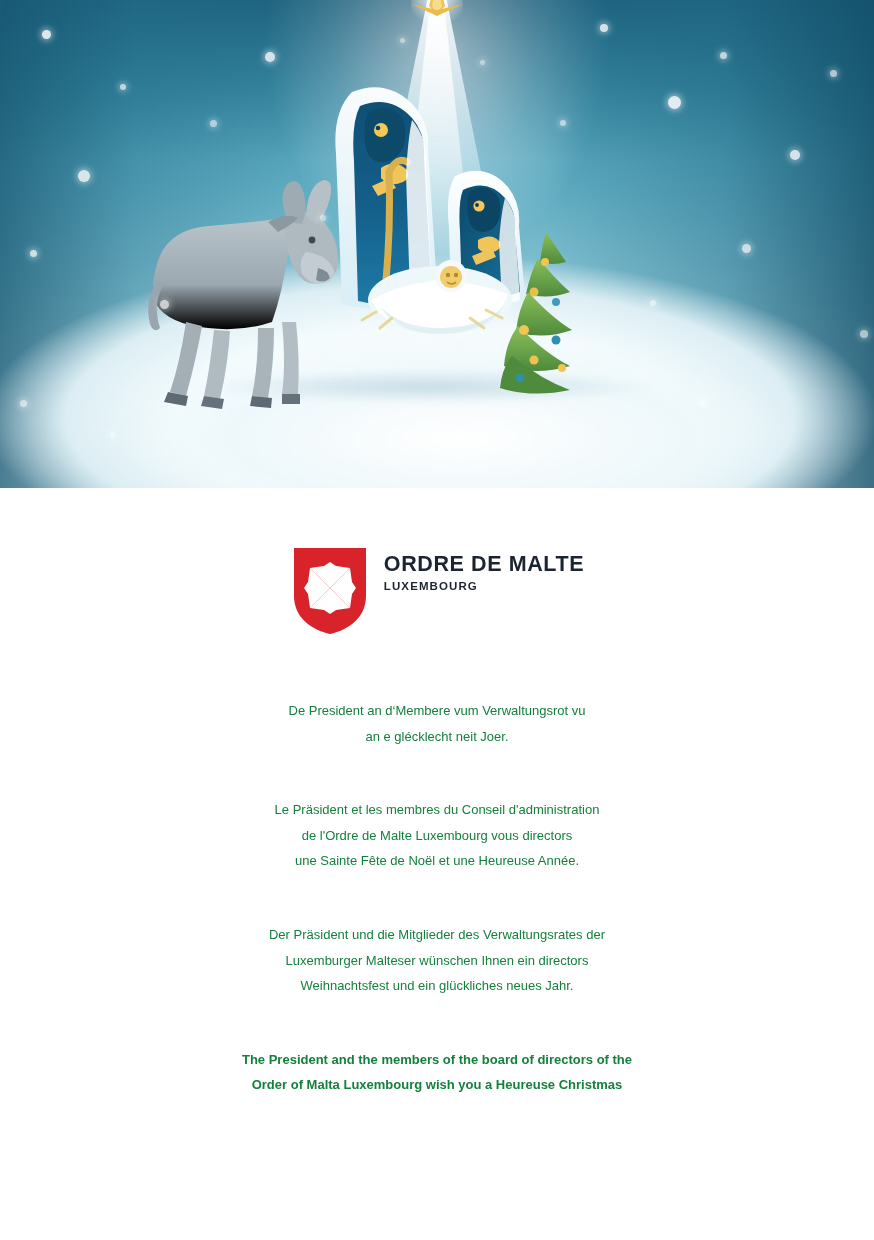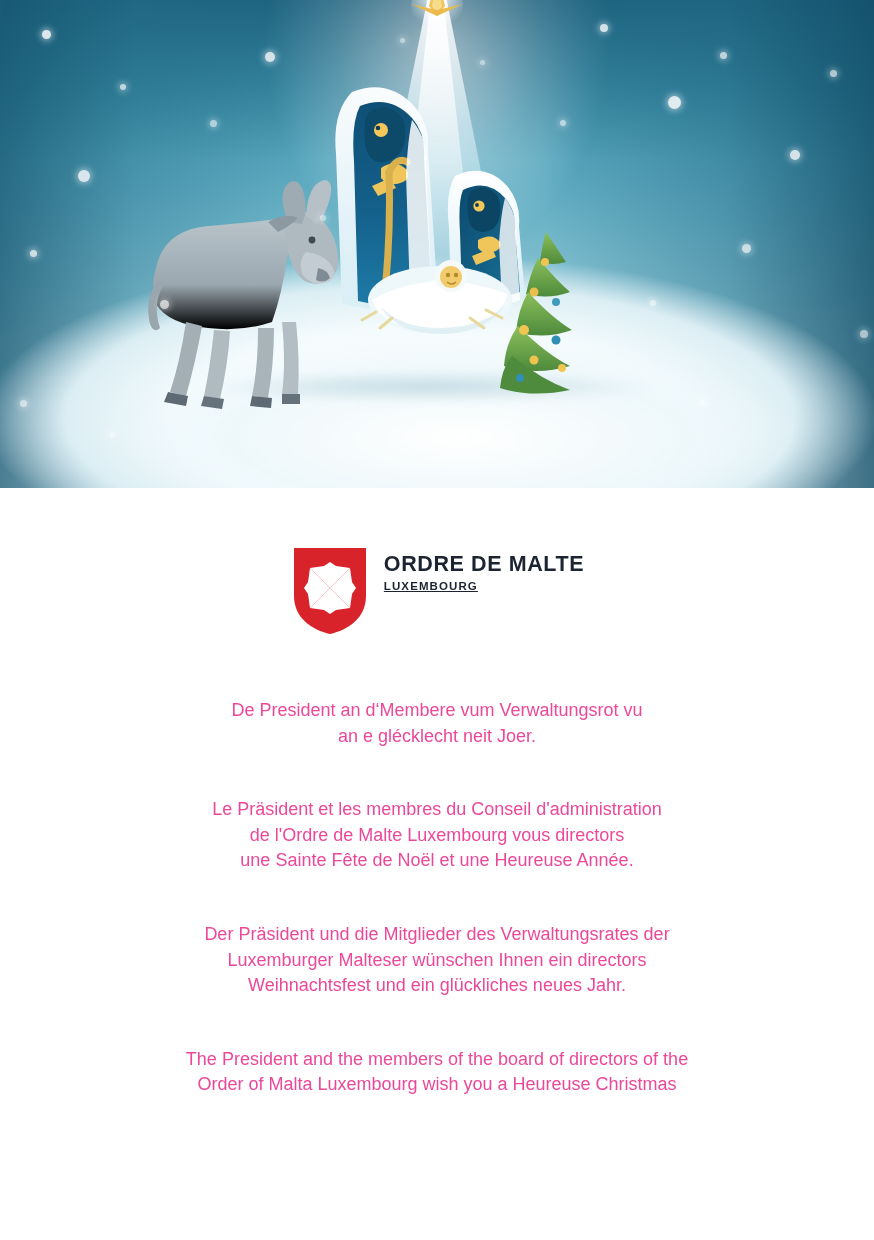--- a/index.html
+++ b/index.html
@@ -127,35 +127,34 @@
     letter-spacing: 0.6px;
     color: #1b2430;
     line-height: 1;
   }
   .logo-sub {
     font-size: 11.5px;
     font-weight: bold;
     letter-spacing: 1.1px;
     color: #1b2430;
     margin-top: 4px;
-    text-decoration: underline;
   }
 
   .messages {
     margin-top: 62px;
     padding: 0 40px;
   }
   .msg {
     text-align: center;
-    color: #ec4899;
-    font-size: 18px;
+    color: #15803d;
+    font-size: 13px;
     line-height: 25.6px;
     margin-bottom: 48px;
   }
-  .msg:last-child { margin-bottom: 12px; }
+  .msg:last-child { margin-bottom: 12px; font-weight: bold; }
   .msg div { white-space: nowrap; }
 </style>
 </head>
 <body>
 
 <div class="illustration">
 
   <div class="streaks"></div>
   <div class="vignette-top"></div>
   <div class="vignette-left"></div>

